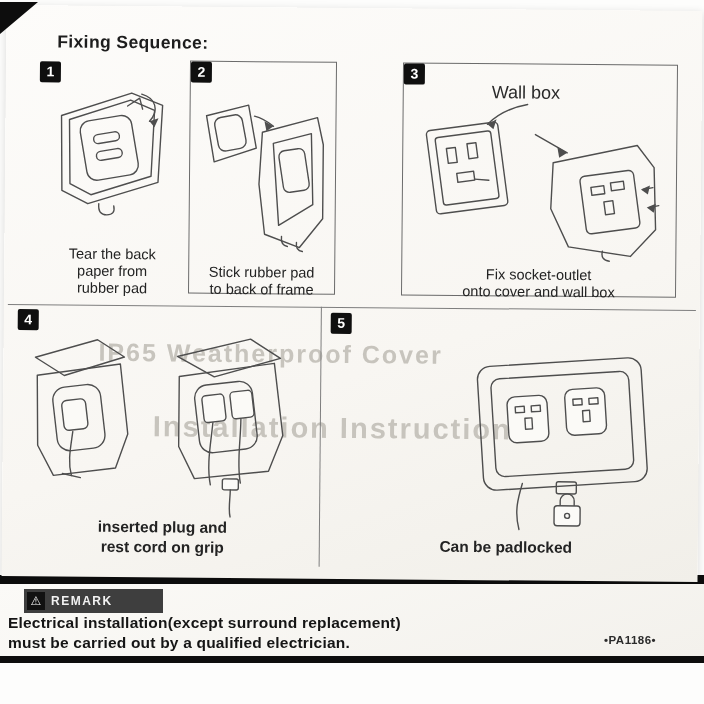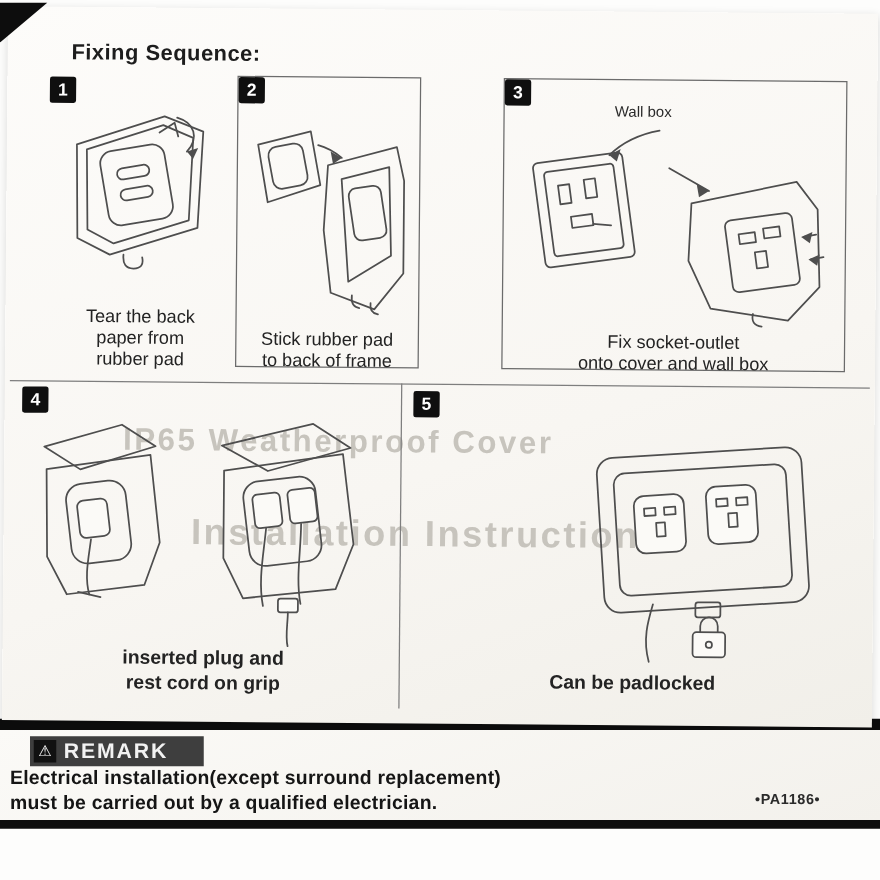--- a/index.html
+++ b/index.html
@@ -29,27 +29,27 @@
   .badge{
     position:absolute;width:21px;height:21px;background:#0f0f0f;color:#fff;
     font-size:14px;font-weight:bold;text-align:center;line-height:21px;border-radius:2px;z-index:4;
   }
   .stepbox{position:absolute;border:1px solid #6b6b6b;background:transparent;z-index:2;}
   .caption{position:absolute;font-size:14.5px;line-height:17px;color:#232323;text-align:center;z-index:2;}
   .caption.bold{font-weight:bold;font-size:15.5px;line-height:20px;}
   .hdivider{position:absolute;left:4px;top:299px;width:688px;border-top:1.3px solid #7e7e7e;z-index:2;}
   .vdivider{position:absolute;left:317px;top:299px;height:260px;border-left:1.3px solid #7e7e7e;z-index:2;}
   .illu{position:absolute;z-index:2;}
-  .wallbox-label{position:absolute;font-size:12px;color:#2a2a2a;z-index:3;}
+  .wallbox-label{position:absolute;font-size:18px;color:#2a2a2a;z-index:3;}
   .remark-bar{
     position:absolute;left:24px;top:5px;width:139px;height:24px;background:#3e3e3e;
     display:flex;align-items:center;gap:6px;padding-left:3px;box-sizing:border-box;
   }
   .warn-icon{width:18px;height:18px;background:#111;color:#fff;font-size:12px;line-height:18px;text-align:center;flex:0 0 18px;}
-  .remark-word{color:#f2f2f2;font-weight:bold;font-size:17px;letter-spacing:1.5px;}
+  .remark-word{color:#f2f2f2;font-weight:bold;font-size:12px;letter-spacing:1.5px;}
   .remark-line{position:absolute;left:8px;font-size:15.5px;font-weight:bold;color:#151515;letter-spacing:.2px;white-space:nowrap;}
   .rl1{top:30px;}
   .rl2{top:50px;}
   .pacode{position:absolute;left:604px;top:50px;font-size:11.5px;font-weight:bold;color:#2b2b2b;letter-spacing:.5px;text-align:right;}
   svg .ln{stroke:#4e4e4e;stroke-width:1.4;fill:none;stroke-linejoin:round;stroke-linecap:round;}
   svg .fl{fill:#4e4e4e;stroke:none;}
   svg .wh{fill:#fbfaf7;}
 </style>
 </head>
 <body>

